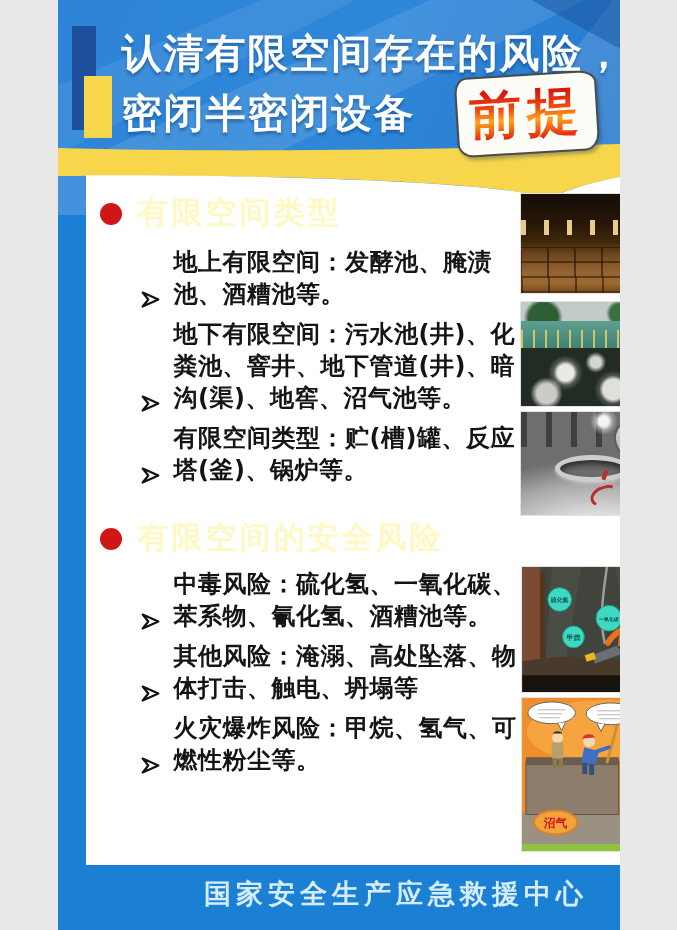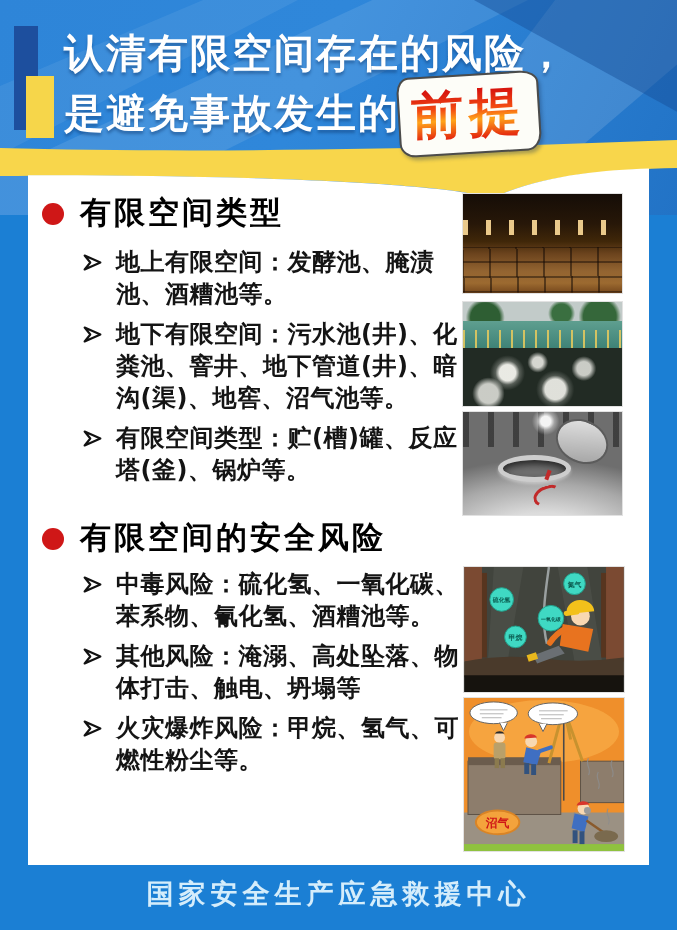--- a/index.html
+++ b/index.html
@@ -1,17 +1,17 @@
 <!DOCTYPE html>
 <html><head>
 <meta charset="utf-8">
 <style>
   html,body{margin:0;padding:0;background:#e8e8e8;}
   .poster{
-    position:relative;width:677px;height:930px;margin:0 auto;
+    position:relative;width:562px;height:930px;margin:0 auto;
     background:#1b7fd4;overflow:hidden;
     font-family:"DejaVu Sans","Liberation Sans",sans-serif;
   }
   
   .header{position:absolute;left:0;top:0;width:677px;height:215px;
     background:linear-gradient(115deg,#2e85d8 0%,#2f87da 45%,#2273c6 100%);overflow:hidden;z-index:1;}
   .facet{position:absolute;inset:0;}
   .facet.f1{background:rgba(255,255,255,.10);clip-path:polygon(0 80%,55% 0,78% 0,14% 100%,0 100%);}
   .facet.f2{background:rgba(255,255,255,.13);clip-path:polygon(58% 100%,82% 0,100% 0,100% 30%,74% 100%);}
   .facet.f3{background:rgba(23,78,150,.45);clip-path:polygon(70% 0,100% 0,100% 52%);}
@@ -31,28 +31,28 @@
     background:linear-gradient(180deg,#d8170f 18%,#f34b12 42%,#ffa41a 58%,#e3230e 85%);
     -webkit-background-clip:text;background-clip:text;color:transparent;
     transform:skewX(-3deg);}
   .book-curve{position:absolute;left:0;top:138px;width:677px;height:78px;z-index:2;}
   
   .card{position:absolute;left:28px;top:214px;width:621px;height:651px;background:#ffffff;z-index:2;}
   
   .dot{position:absolute;width:22px;height:22px;border-radius:50%;background:#cf1717;z-index:3;}
   .dot.d1{left:42px;top:203px;}
   .dot.d2{left:42px;top:528px;}
-  .sec-title{position:absolute;left:80px;color:#000000;font-weight:bold;font-size:31px;
+  .sec-title{position:absolute;left:80px;color:#fef9c3;font-weight:bold;font-size:31px;
     letter-spacing:3px;white-space:nowrap;z-index:3;}
   .sec-title.t1{top:192px;}
   .sec-title.t2{top:517px;}
   .list{position:absolute;left:82px;width:380px;z-index:3;}
   .list.ls1{top:246px;}
   .list.ls2{top:568px;}
-  .item{display:flex;margin-bottom:8px;}
+  .item{display:flex;margin-bottom:8px;align-items:flex-end;}
   .arrow{flex:none;width:21px;height:21px;margin:6px 13px 0 0;}
   .item p{margin:0;font-size:24px;line-height:32px;font-weight:bold;color:#141414;letter-spacing:.5px;}
   
   .ph{position:absolute;z-index:3;overflow:hidden;border:1px solid #e2e2e2;box-sizing:border-box;}
   .photo1{left:462px;top:193px;width:161px;height:101px;
     background:
       repeating-linear-gradient(90deg,rgba(250,216,150,.92) 0 5px,rgba(250,216,150,0) 5px 23px) 0 26px / 100% 15px no-repeat,
       repeating-linear-gradient(88deg,rgba(18,9,4,.5) 0 2px,rgba(18,9,4,0) 2px 27px) 0 100% / 100% 46% no-repeat,
       repeating-linear-gradient(0deg,rgba(18,9,4,.45) 0 2px,rgba(18,9,4,0) 2px 15px) 0 100% / 100% 46% no-repeat,
       linear-gradient(180deg,#150d07 0%,#271708 30%,#402709 48%,#6b431d 60%,#936431 78%,#9c6a30 90%,#75471c 100%);}
@@ -94,21 +94,21 @@
 <div class="poster">
 
   <div class="header">
     <div class="facet f1"></div>
     <div class="facet f2"></div>
     <div class="facet f3"></div>
     <div class="facet f4"></div>
     <div class="bar-dark"></div>
     <div class="bar-yellow"></div>
     <div class="h-line l1">认清有限空间存在的风险，</div>
-    <div class="h-line l2">是避免事故发生的</div>
+    <div class="h-line l2">密闭半密闭设备</div>
   </div>
 
   <div class="badge">
     <span>前提</span>
   </div>
 
   <svg class="book-curve" viewBox="0 0 677 78" preserveAspectRatio="none">
     <path d="M0,10 C180,15 420,12 677,2 L677,30 C600,32 540,38 492,60 C430,42 180,36 0,38 Z" fill="#f8d64b"></path>
     <path d="M28,37.2 C180,36.5 430,42 492,60 C540,38 600,32 649,30.5 L649,78 L28,78 Z" fill="#ffffff"></path>
   </svg>

